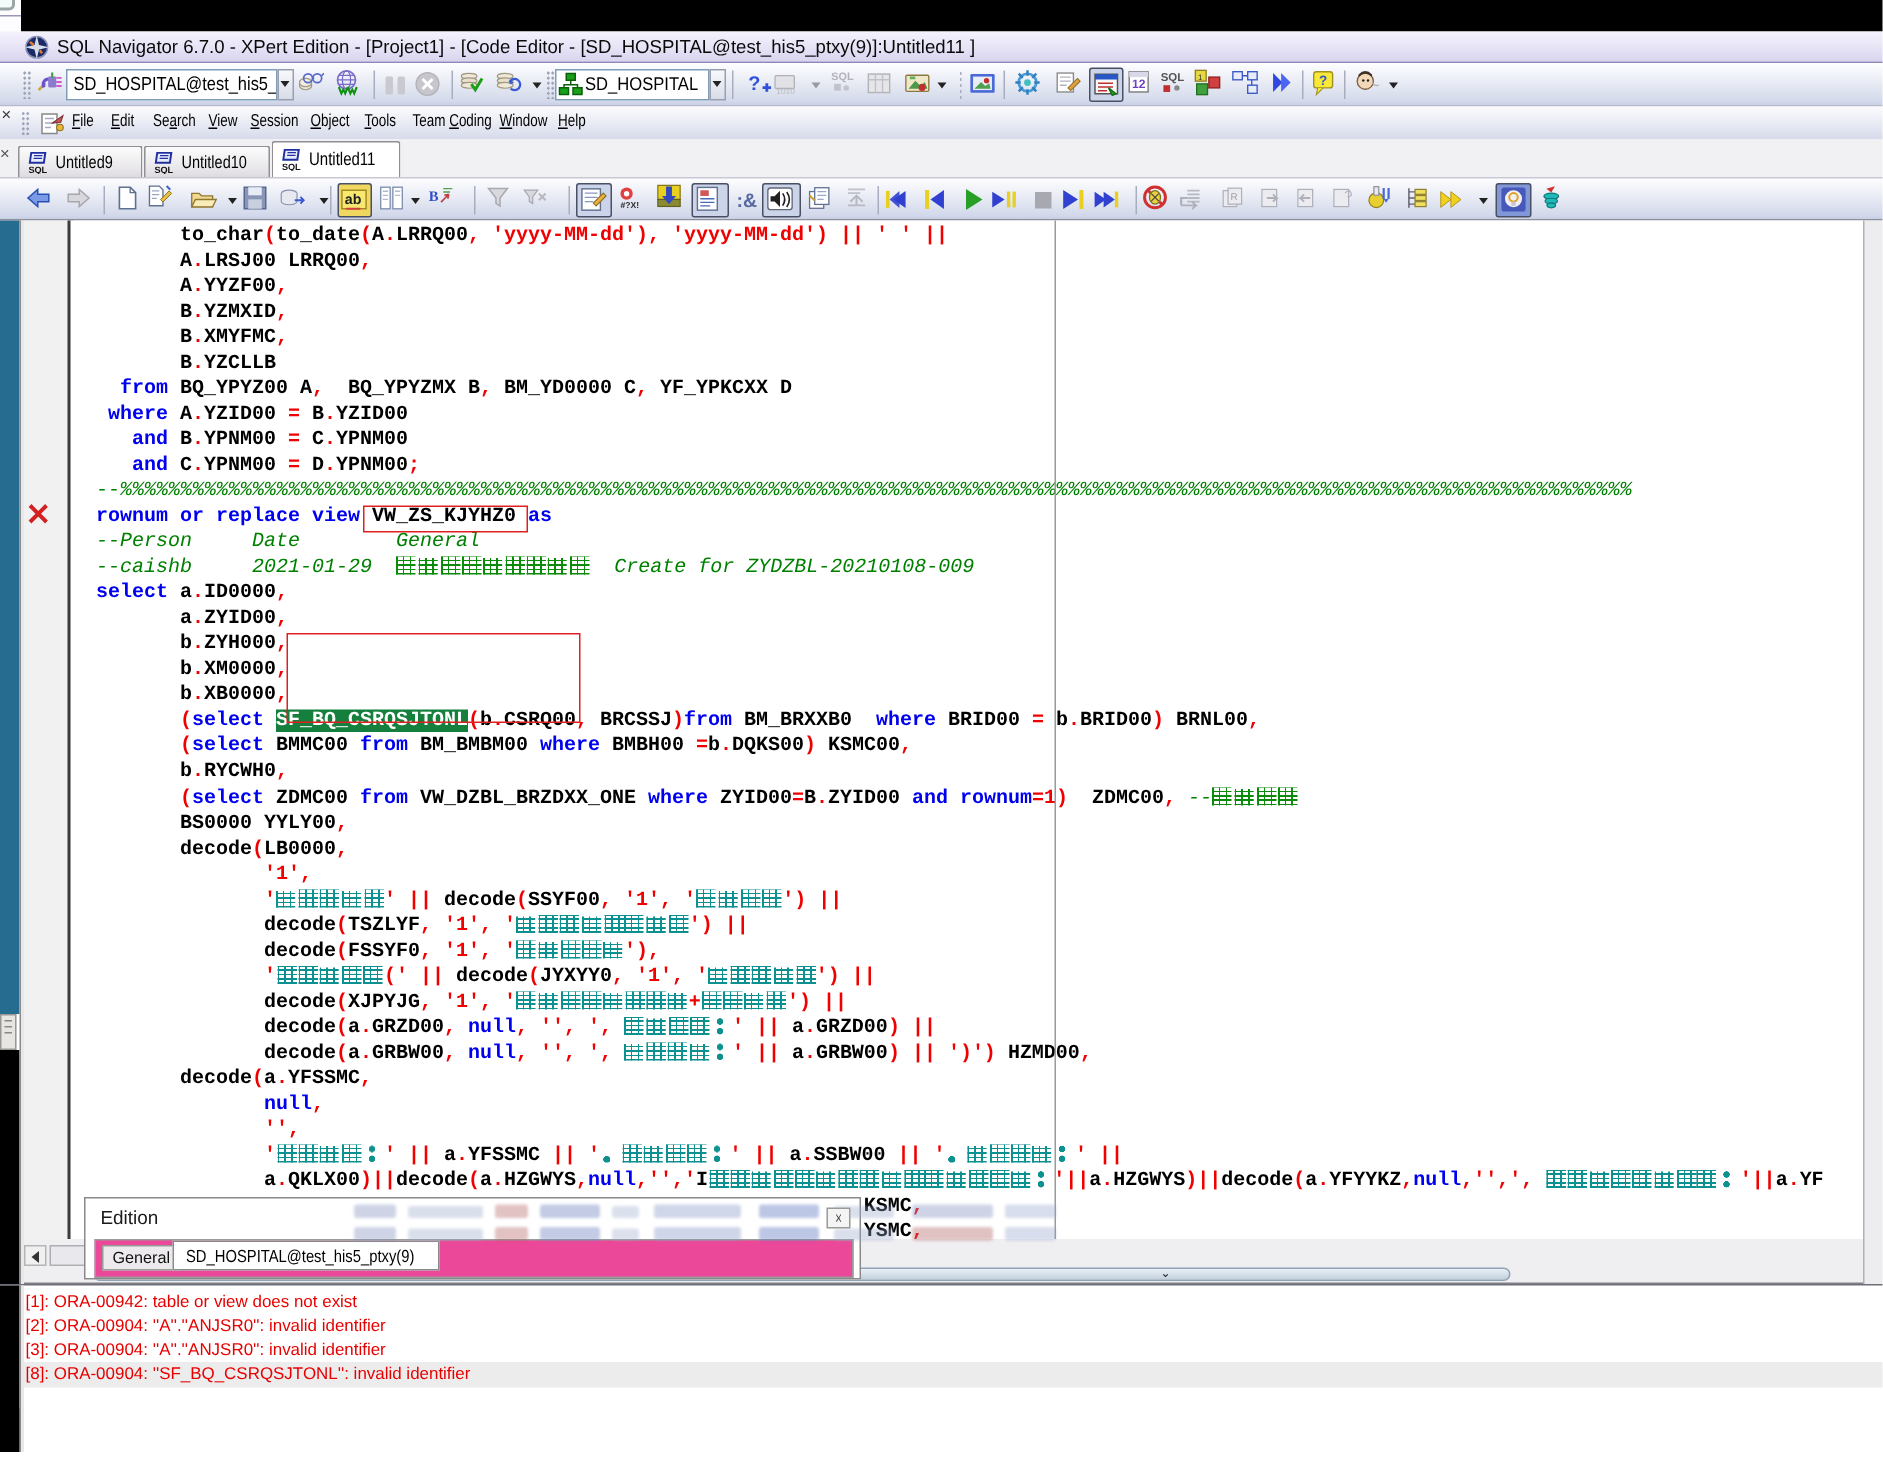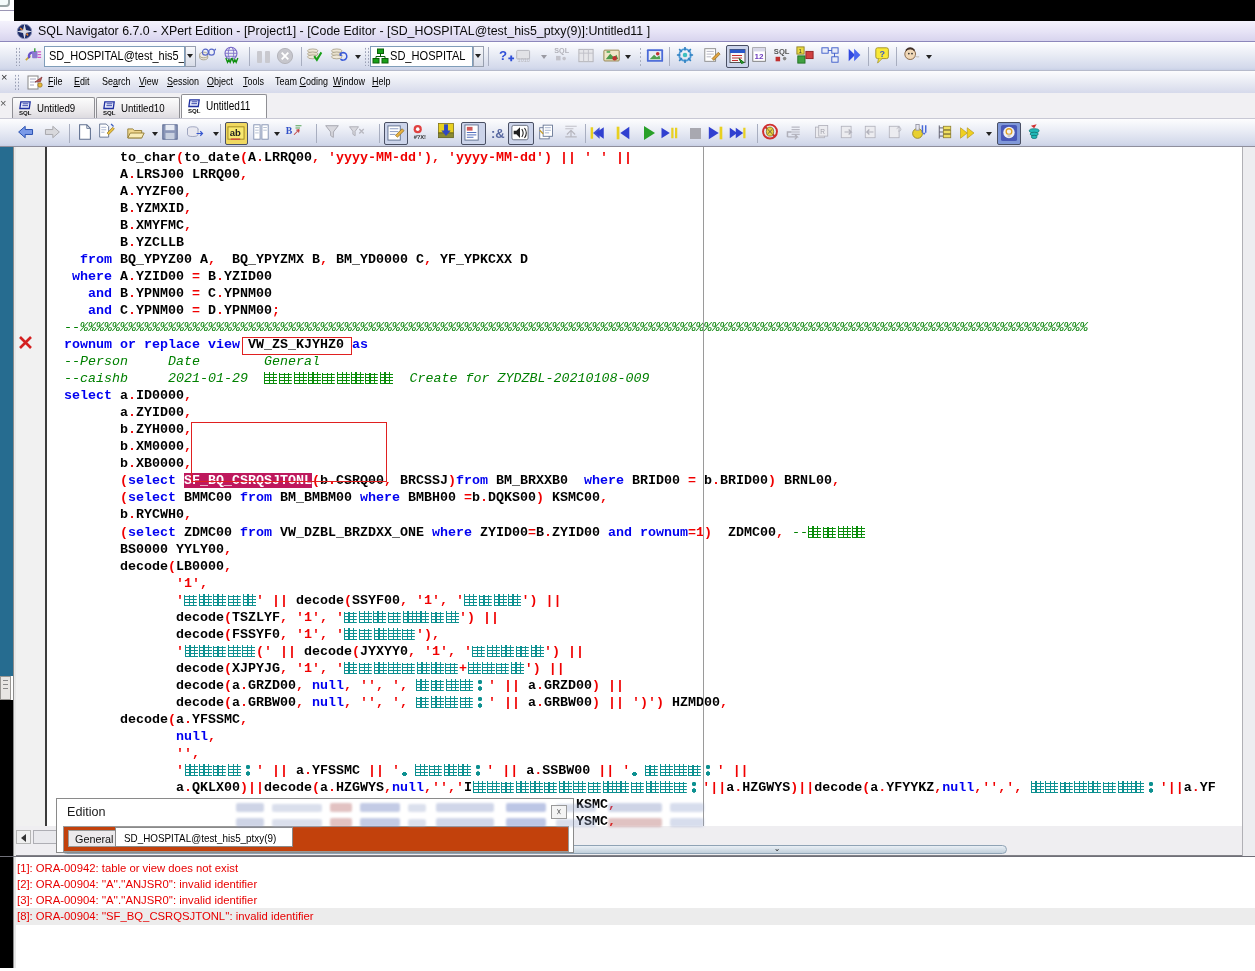--- a/index.html
+++ b/index.html
@@ -38,21 +38,21 @@
 #lstrip-line{left:13px;top:147px;width:3px;height:821px;background:linear-gradient(90deg,#8c8c8c 1px,#e8e8e8 1px)}
 #gutter{left:16px;top:147px;width:31px;height:679px;background:#f1f1f1;border-right:2px solid #3c3c3c}
 #ed{left:49px;top:147px;width:1193px;height:679px;background:#fff;overflow:hidden}
 #ruler{left:703px;top:147px;width:1px;height:679px;background:#9a9a9a}
 #rstrip{left:1242px;top:147px;width:13px;height:709px;background:#ededf0;border-left:1px solid #b0b0b5}
 #code{position:absolute;left:15px;top:1.5px;font-family:Liberation Mono, monospace;
   font-size:13.34px;line-height:17.05px;font-weight:bold;color:#000;white-space:pre}
 #code .k{color:#0000f0;font-weight:bold}
 #code .r{color:#f00000;font-weight:bold}
 #code .c{color:#008000;font-style:italic;font-weight:normal}
-#code .sel{background:#be185d;color:#fff}
+#code .sel{background:#15803d;color:#fff}
 .hz{display:inline-block;width:14.4px;height:12px;vertical-align:-2px;
   background:
    repeating-linear-gradient(90deg,currentColor 0 1.1px,transparent 1.1px 4.5px),
    repeating-linear-gradient(0deg,currentColor 0 1.1px,transparent 1.1px 2.9px);
   background-size:13.4px 12px;background-position:0.5px 0;background-repeat:no-repeat}
 .hz.t{color:#0d9090}
 .hz.g{color:#0a8c0a}
 .hz.vb{background-position:0.5px 1px;background-size:12.8px 11px}
 .hz.vc{background-size:13.4px 12px;background-position:1px 0}
 .hz.co{background:radial-gradient(circle 2.2px at 6px 3px,currentColor 2px,transparent 2.3px),radial-gradient(circle 2.2px at 6px 9.5px,currentColor 2px,transparent 2.3px)}
@@ -65,21 +65,21 @@
 #hsb-arrow{left:16px;top:830px;width:15px;height:14px;background:#f0f0f0;border:1px solid #b5b5b5}
 #hsb-thumb{left:33px;top:830px;width:30px;height:14px;background:#e9e9ed;border:1px solid #aeaeb4}
 #pill{left:62px;top:844.5px;width:945px;height:9px;border:1px solid #8fa3b5;border-radius:5px;
   background:linear-gradient(#e9eff5,#c2d0dc)}
 #pillchev{left:771px;top:845px;width:12px;height:8px;font-size:8px;color:#222;text-align:center;line-height:8px}
 
 #outpanel{left:56px;top:798px;width:518px;height:55px;background:#fff;border:1px solid #8a8a8a}
 #outtitle{left:10px;top:6px;font-size:12.6px;color:#1a1a1a}
 #outclose{left:495px;top:7px;width:16px;height:14px;border:1px solid #9a9a9a;background:#f4f4f4;
   font-size:9px;line-height:12px;text-align:center;color:#333}
-#outtabs{left:6px;top:27px;width:506px;height:26px;border:1px solid #9a9a9a;background:#c2410c}
+#outtabs{left:6px;top:27px;width:506px;height:26px;border:1px solid #9a9a9a;background:#ec4899}
 .outtab1{position:absolute;left:4px;top:3px;height:17px;padding:2px 6px 0;font-size:10.8px;
   background:#eceaec;border:1px solid #9a9a9a;color:#111}
 .outtab2{position:absolute;left:51px;top:0px;height:20px;width:178px;padding:3px 0 0 8px;font-size:11.6px;
   background:#fff;border:1px solid #8a8a8a;color:#000;white-space:nowrap;overflow:hidden}
 .outtab2 span{display:inline-block;transform:scaleX(.85);transform-origin:0 0}
 .ghost{position:absolute;border-radius:2px;filter:blur(1.2px)}
 
 #errpanel{left:0;top:856px;width:1255px;height:83px;background:#fff;border-top:1px solid #6f6f78}
 #lstrip-black2{left:0;top:857px;width:13px;height:111px;background:#000}
 #lstrip-line2{left:13px;top:857px;width:3px;height:111px;background:linear-gradient(90deg,#8c8c8c 1px,#e8e8e8 1px)}

